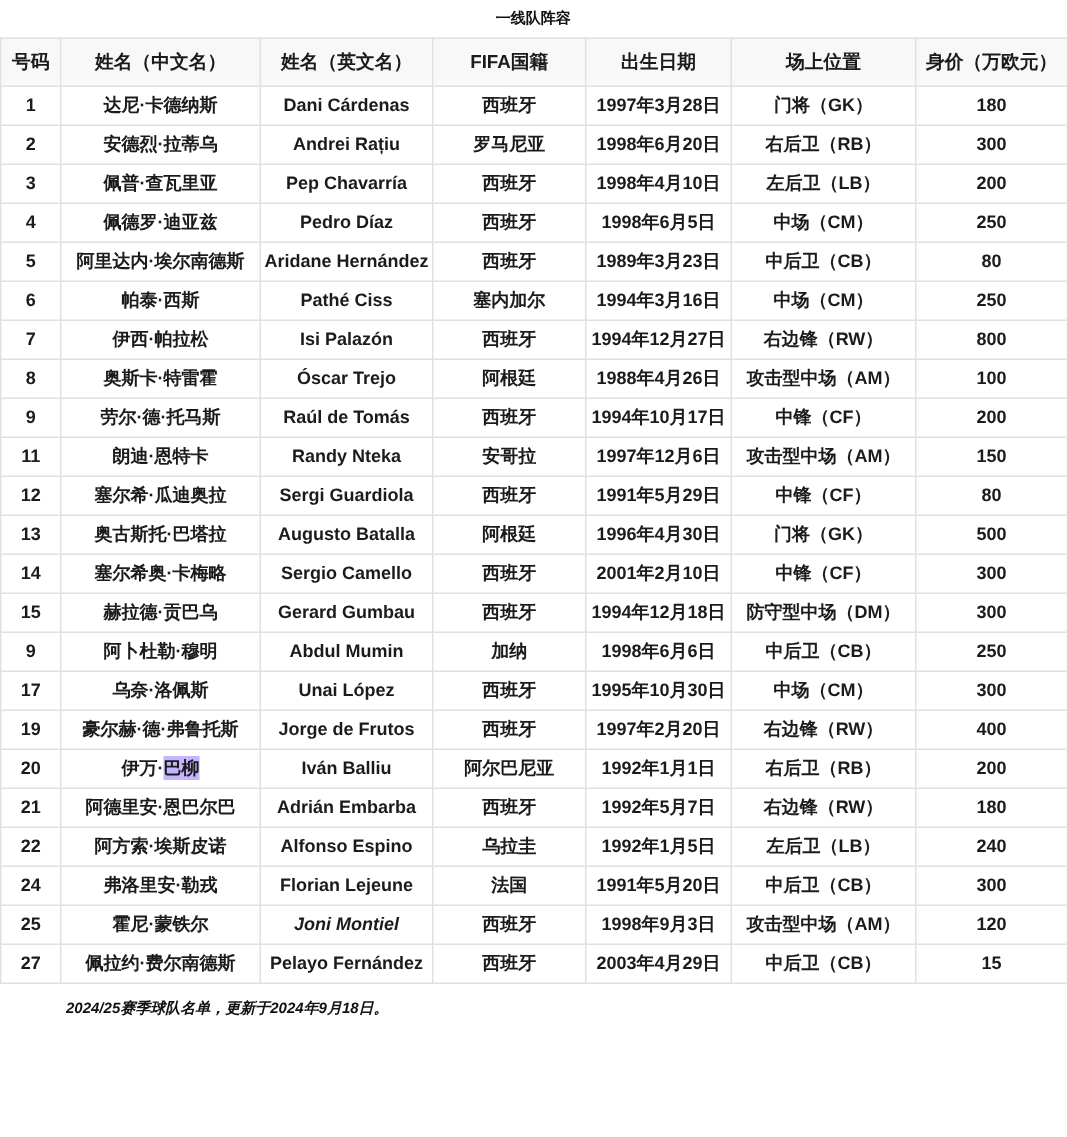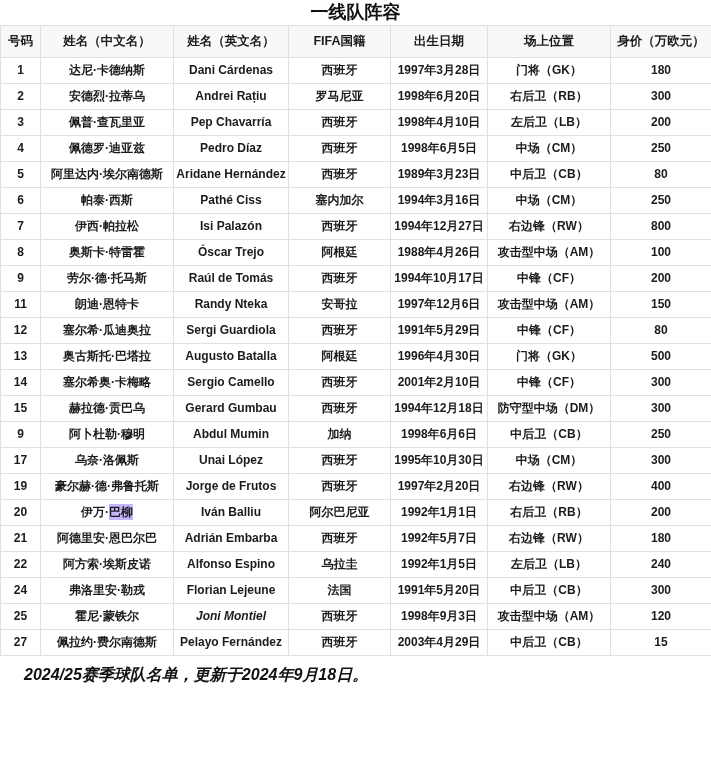--- a/index.html
+++ b/index.html
@@ -5,21 +5,21 @@
   * { box-sizing: border-box; }
   html, body { margin: 0; padding: 0; background: #ffffff; }
   body {
     width: 711px;
     font-family: "Liberation Sans", "DejaVu Sans", sans-serif;
     color: #1b1b1b;
   }
   .page-title {
     text-align: center;
     font-weight: bold;
-    font-size: 18px;
+    font-size: 10px;
     line-height: 15px;
     padding: 5px 0 5px 0;
     color: #111;
   }
   table.squad {
     width: 711px;
     border-collapse: collapse;
     table-layout: fixed;
   }
   col.c-no       { width: 40px; }
@@ -59,22 +59,22 @@
     overflow: hidden;
   }
   td.italic { font-style: italic; }
   span.hl {
     background: #c4b5fd;
     padding: 1px 0;
   }
   .footer-note {
     font-weight: bold;
     font-style: italic;
-    font-size: 16px;
-    margin: 9px 0 0 24px;
+    font-size: 10px;
+    margin: 9px 0 0 44px;
     color: #111;
   }
 </style>
 </head>
 <body>
 
 <div>
   <div class="page-title">一线队阵容</div>
 
   <table class="squad">

